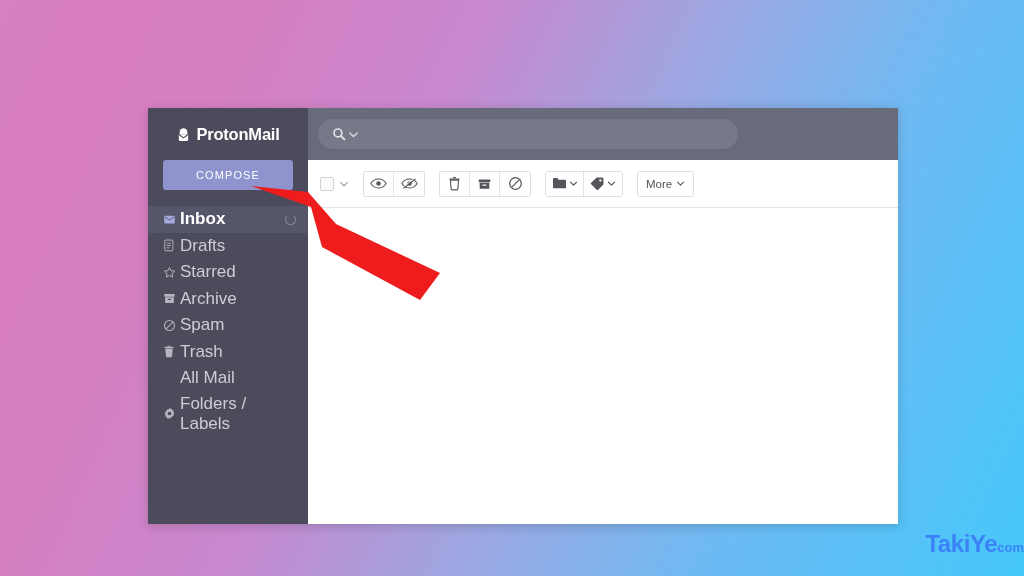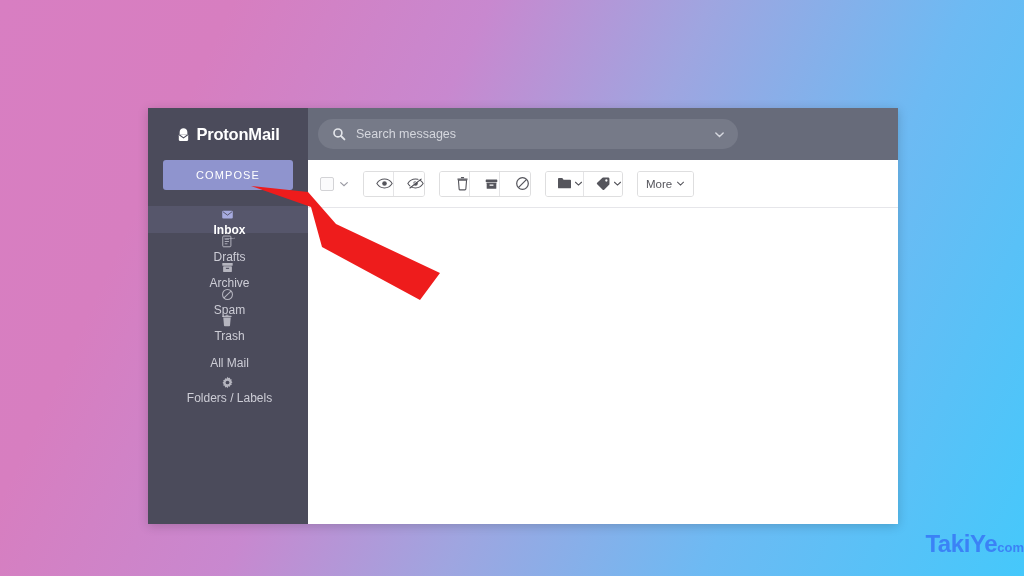--- a/index.html
+++ b/index.html
@@ -73,25 +73,24 @@
     letter-spacing: 1.1px;
     font-family: "Liberation Sans", sans-serif;
     cursor: pointer;
   }
 
   .nav-item {
     display: flex;
     align-items: center;
     height: 26.5px;
     padding: 0 12px 0 15px;
-    font-size: 12px;
+    font-size: 17px;
     color: #cdcdd6;
     cursor: pointer;
     position: relative;
-    flex-direction: column;
   }
   .nav-item .nav-icon {
     width: 17px;
     flex: 0 0 17px;
     display: flex;
     align-items: center;
     justify-content: flex-start;
     opacity: 0.82;
   }
   .nav-item .nav-label { flex: 1 1 auto; }
@@ -159,21 +158,21 @@
     border: 1px solid #dededf;
     border-radius: 3px;
     height: 26px;
     overflow: hidden;
   }
   .tb-btn {
     width: 30px;
     height: 100%;
     display: flex;
     align-items: center;
-    justify-content: flex-end;
+    justify-content: center;
     background: #ffffff;
     border: none;
     border-right: 1px solid #e4e4e6;
     cursor: pointer;
     padding: 0;
   }
   .tb-btn:last-child { border-right: none; }
   .tb-btn.wide { width: 38px; gap: 2px; }
   .tb-btn.more {
     width: auto;
@@ -267,20 +266,28 @@
           <rect x="1.8" y="1.3" width="10" height="13.2" rx="1.1" fill="none" stroke="#cdcdd6" stroke-width="1.2"></rect>
           <line x1="4.2" y1="5.2" x2="9.4" y2="5.2" stroke="#cdcdd6" stroke-width="1.1"></line>
           <line x1="4.2" y1="8" x2="9.4" y2="8" stroke="#cdcdd6" stroke-width="1.1"></line>
           <line x1="4.2" y1="10.8" x2="7.6" y2="10.8" stroke="#cdcdd6" stroke-width="1.1"></line>
         </svg>
       </span>
       <span class="nav-label">Drafts</span>
     </div>
 
 
+    <div class="nav-item">
+      <span class="nav-icon">
+        <svg width="13" height="13" viewBox="0 0 16 16">
+          <path d="M8 1.8l1.9 3.9 4.3.6-3.1 3 .7 4.3L8 11.6l-3.8 2 .7-4.3-3.1-3 4.3-.6z" fill="none" stroke="#cdcdd6" stroke-width="1.2" stroke-linejoin="round"></path>
+        </svg>
+      </span>
+      <span class="nav-label">Starred</span>
+    </div>
 
     <div class="nav-item">
       <span class="nav-icon">
         <svg width="13" height="13" viewBox="0 0 16 16">
           <rect x="1.6" y="2.6" width="12.8" height="3.1" rx="0.5" fill="#cdcdd6"></rect>
           <rect x="2.6" y="6.4" width="10.8" height="7" rx="0.6" fill="#cdcdd6"></rect>
           <rect x="6" y="8.4" width="4" height="1.3" fill="#4b4b5b"></rect>
         </svg>
       </span>
       <span class="nav-label">Archive</span>
@@ -329,21 +336,20 @@
   <div id="main">
 
     <div id="topbar">
       <div id="search-box">
         <span class="search-icon">
           <svg width="14" height="14" viewBox="0 0 16 16">
             <circle cx="6.8" cy="6.8" r="4.5" fill="none" stroke="#e2e4e9" stroke-width="1.9"></circle>
             <line x1="10.3" y1="10.3" x2="14.2" y2="14.2" stroke="#e2e4e9" stroke-width="2.1" stroke-linecap="round"></line>
           </svg>
         </span>
-        <span id="search-placeholder">Search messages</span>
         <span id="search-chevron">
           <svg width="11" height="11" viewBox="0 0 12 12">
             <path d="M2 4.3L6 8.1l4-3.8" fill="none" stroke="#d5d7de" stroke-width="1.6" stroke-linecap="round"></path>
           </svg>
         </span>
       </div>
     </div>
 
     <div id="toolbar">
 

